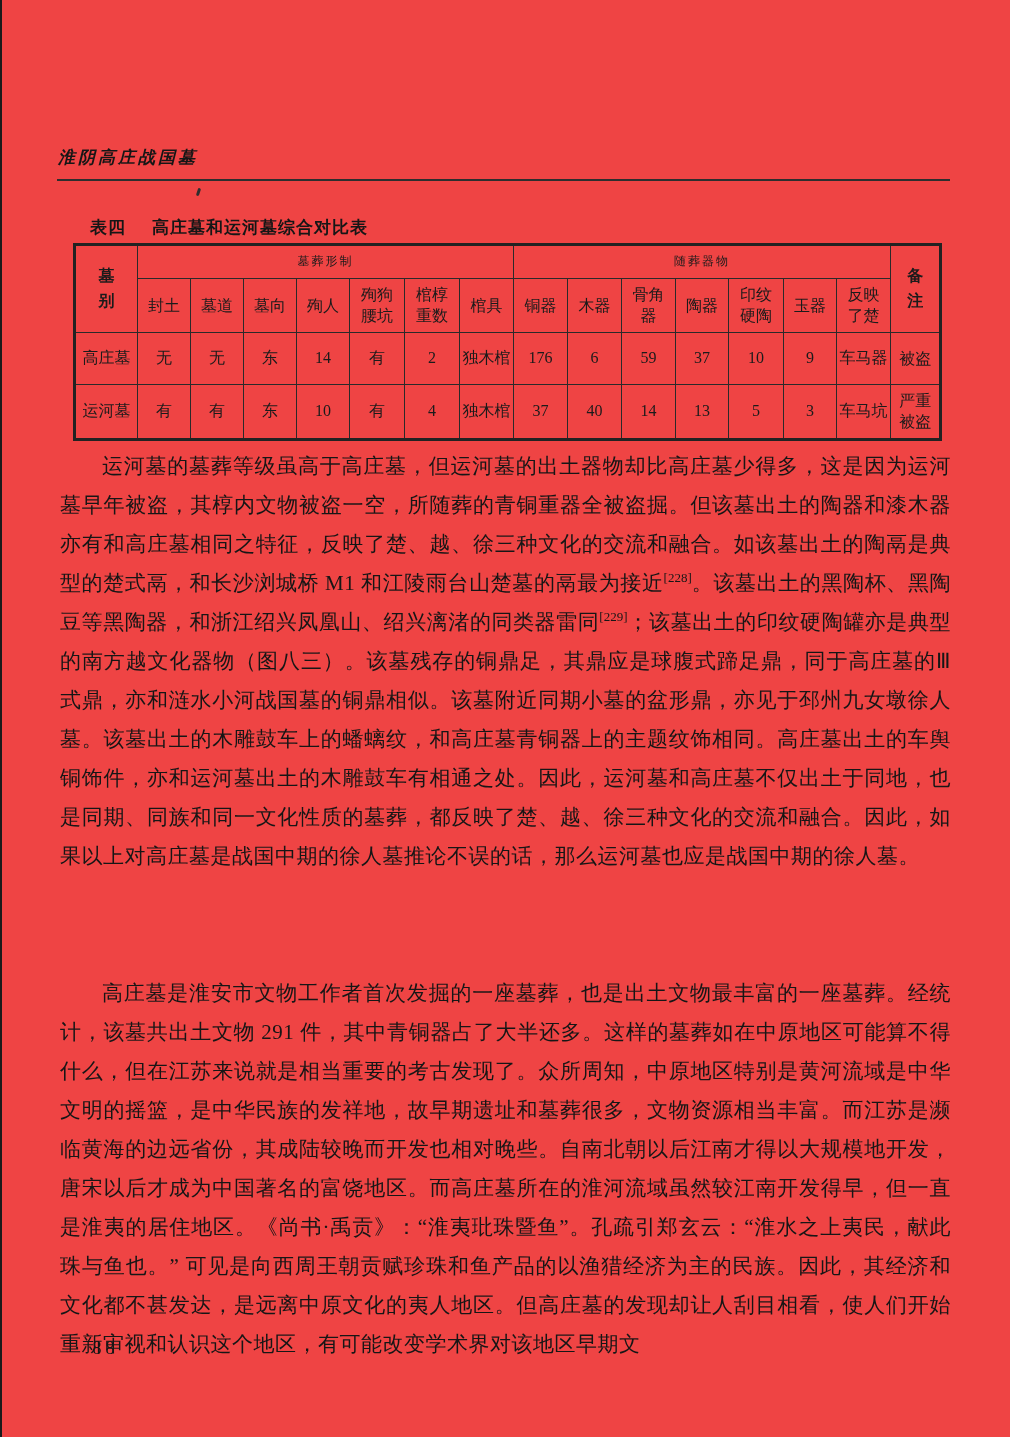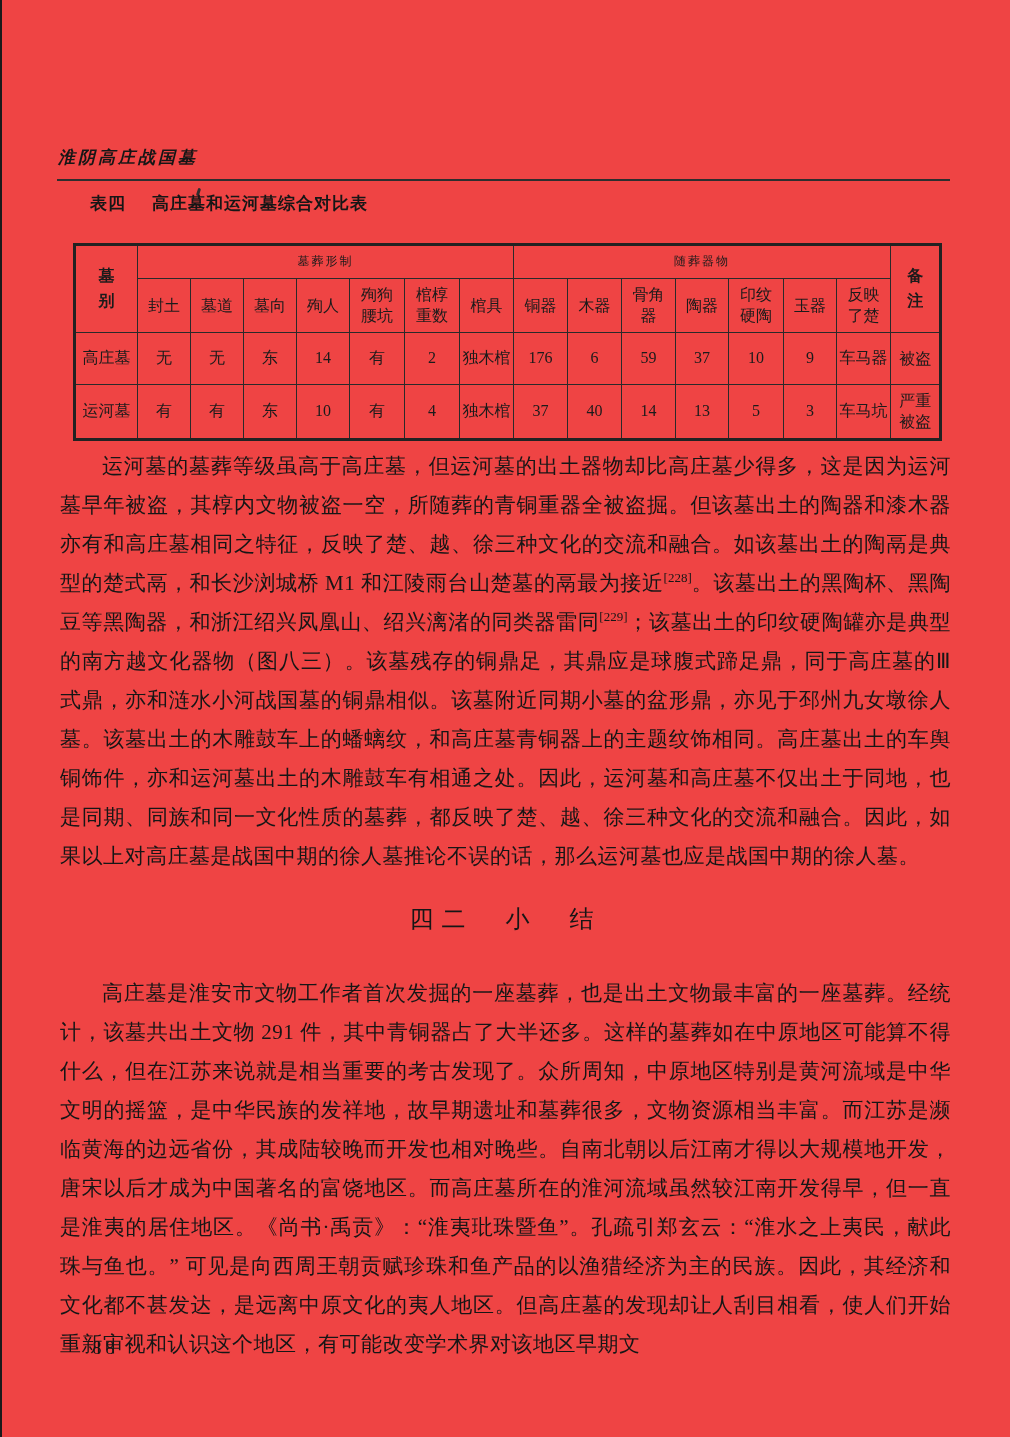--- a/index.html
+++ b/index.html
@@ -23,21 +23,21 @@
   }
   .head-rule{
     position:absolute;left:57px;top:179px;width:893px;height:2px;
     background:#2e2e2e;
   }
   .scan-comma{
     position:absolute;left:197px;top:188px;width:3px;height:8px;
     background:#2e2e2e;border-radius:2px;transform:rotate(18deg);
   }
   .table-caption{
-    position:absolute;left:90px;top:192px;
+    position:absolute;left:90px;top:216px;
     font-size:17px;font-weight:bold;
     font-family:"Liberation Sans", sans-serif;
     letter-spacing:1px;
   }
   .table-caption .cap-label{margin-right:26px;}
   table.cmp{
     position:absolute;left:73px;top:243px;
     width:862px;
     border-collapse:collapse;
     table-layout:fixed;
@@ -179,19 +179,18 @@
       <td>5</td>
       <td>3</td>
       <td>车马坑</td>
       <td><span class="wrap2">严重被盗</span></td>
     </tr>
   </tbody>
     </table>
 
   <p class="body-para para-1 indent"><span>运河墓的墓葬等级虽高于高庄墓，但运河墓的出土器物却比高庄墓少得多，这是因为运河墓早年被盗，其椁内文物被盗一空，所随葬的青铜重器全被盗掘。但该墓出土的陶器和漆木器亦有和高庄墓相同之特征，反映了楚、越、徐三种文化的交流和融合。如该墓出土的陶鬲是典型的楚式鬲，和长沙浏城桥 M1 和江陵雨台山楚墓的鬲最为接近</span><sup class="cite">[228]</sup><span>。该墓出土的黑陶杯、黑陶豆等黑陶器，和浙江绍兴凤凰山、绍兴漓渚的同类器雷同</span><sup class="cite">[229]</sup><span>；该墓出土的印纹硬陶罐亦是典型的南方越文化器物（图八三）。该墓残存的铜鼎足，其鼎应是球腹式蹄足鼎，同于高庄墓的Ⅲ式鼎，亦和涟水小河战国墓的铜鼎相似。该墓附近同期小墓的盆形鼎，亦见于邳州九女墩徐人墓。该墓出土的木雕鼓车上的蟠螭纹，和高庄墓青铜器上的主题纹饰相同。高庄墓出土的车舆铜饰件，亦和运河墓出土的木雕鼓车有相通之处。因此，运河墓和高庄墓不仅出土于同地，也是同期、同族和同一文化性质的墓葬，都反映了楚、越、徐三种文化的交流和融合。因此，如果以上对高庄墓是战国中期的徐人墓推论不误的话，那么运河墓也应是战国中期的徐人墓。</span></p>
 
-  <h2 class="section-heading">四二　小　结</h2>
 
   <p class="body-para para-2 indent">高庄墓是淮安市文物工作者首次发掘的一座墓葬，也是出土文物最丰富的一座墓葬。经统计，该墓共出土文物 291 件，其中青铜器占了大半还多。这样的墓葬如在中原地区可能算不得什么，但在江苏来说就是相当重要的考古发现了。众所周知，中原地区特别是黄河流域是中华文明的摇篮，是中华民族的发祥地，故早期遗址和墓葬很多，文物资源相当丰富。而江苏是濒临黄海的边远省份，其成陆较晚而开发也相对晚些。自南北朝以后江南才得以大规模地开发，唐宋以后才成为中国著名的富饶地区。而高庄墓所在的淮河流域虽然较江南开发得早，但一直是淮夷的居住地区。《尚书·禹贡》：“淮夷玭珠暨鱼”。孔疏引郑玄云：“淮水之上夷民，献此珠与鱼也。” 可见是向西周王朝贡赋珍珠和鱼产品的以渔猎经济为主的民族。因此，其经济和文化都不甚发达，是远离中原文化的夷人地区。但高庄墓的发现却让人刮目相看，使人们开始重新审视和认识这个地区，有可能改变学术界对该地区早期文</p>
 
   <div class="page-number">· 88 ·</div>
 
 </div>
 
 </body></html>

